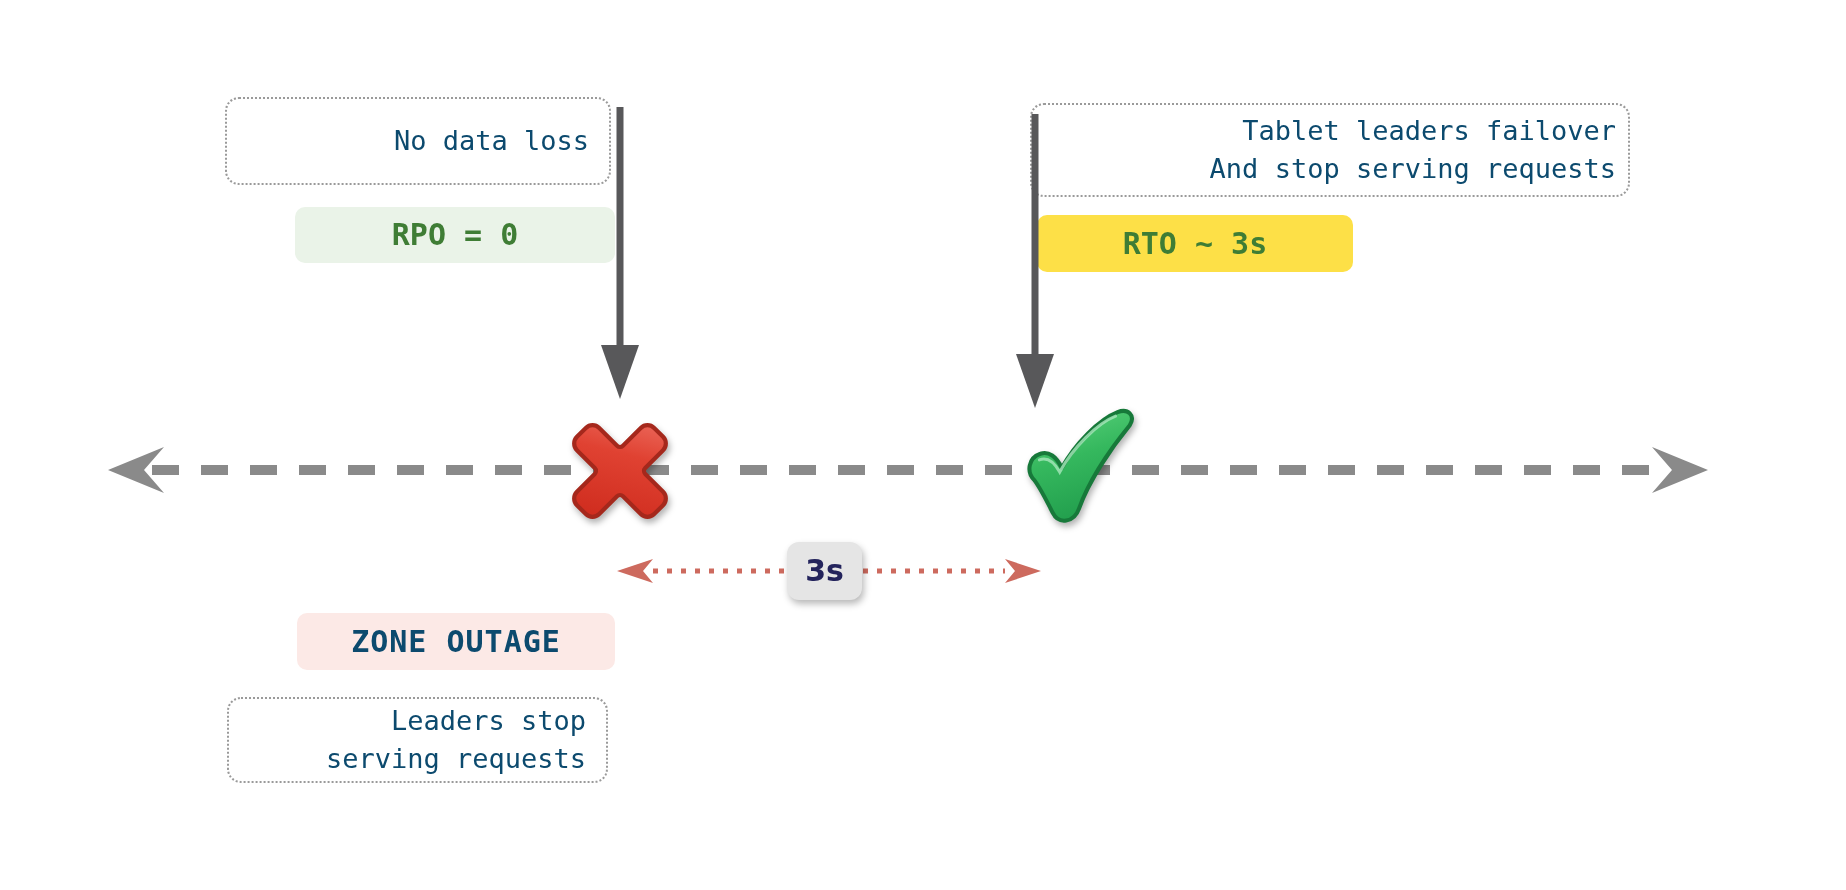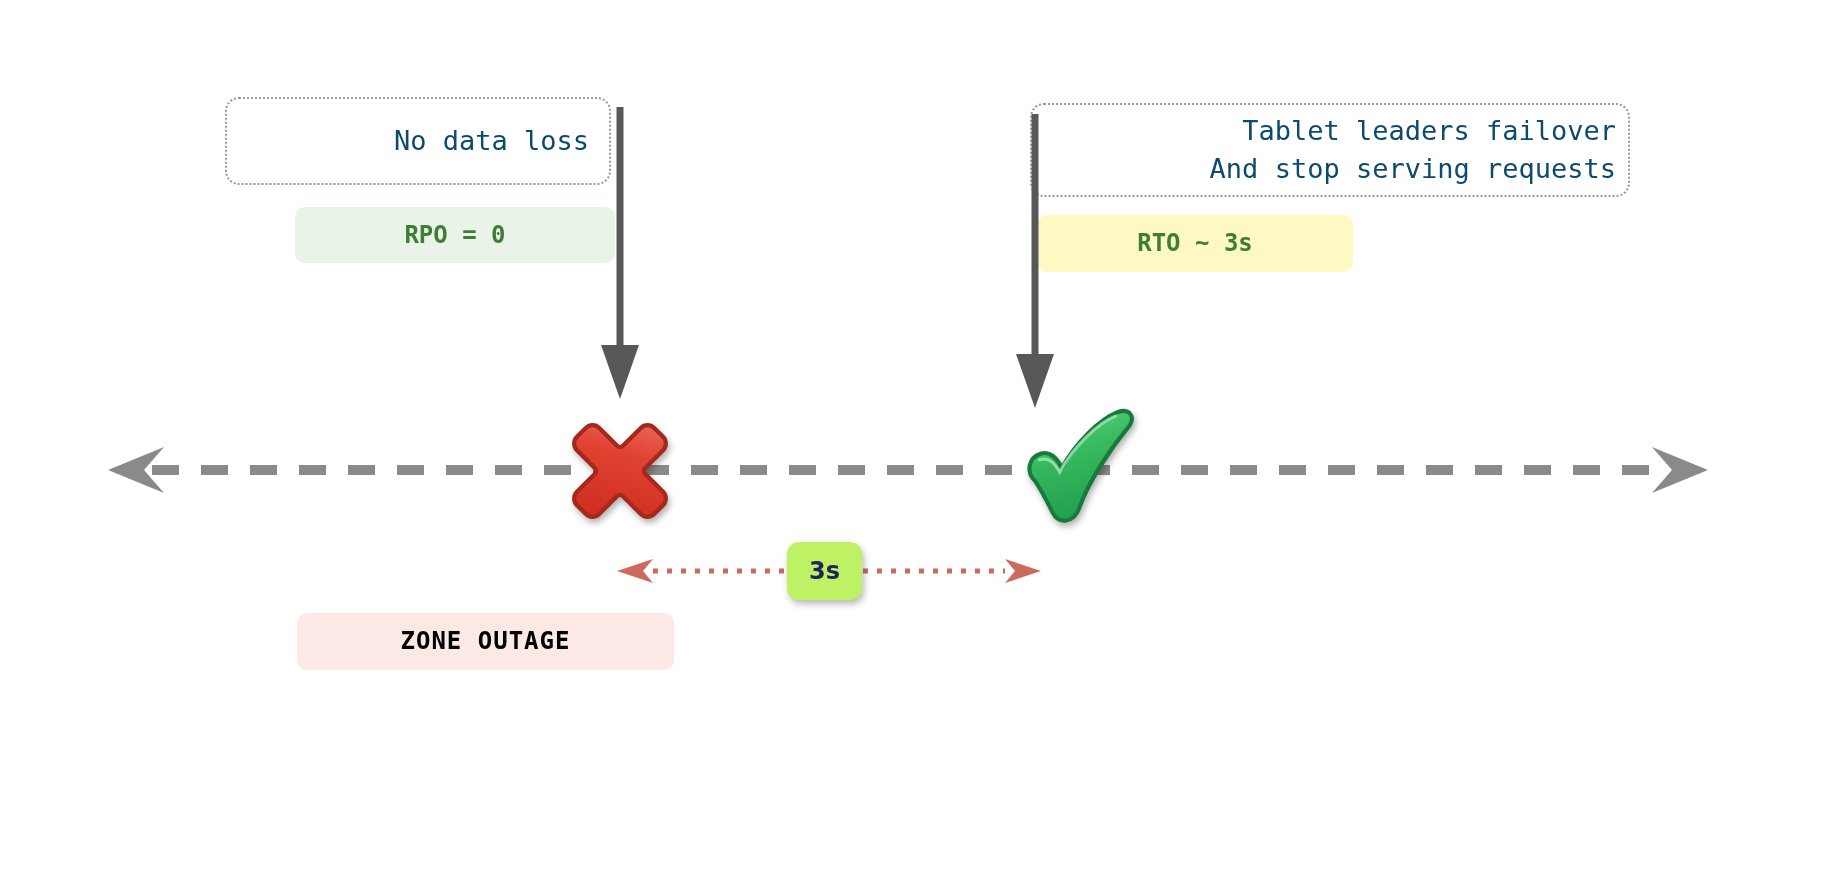--- a/index.html
+++ b/index.html
@@ -36,38 +36,38 @@
   #note-failover { left: 1030px; top: 103px; width: 600px; height: 94px; }
   #note-leaders  { left: 227px;  top: 697px; width: 381px; height: 86px; }
 
   
   .badge {
     position: absolute;
     box-sizing: border-box;
     border-radius: 10px;
     font-weight: bold;
     text-align: center;
-    font-size: 24px;
+    font-size: 30px;
   }
   #badge-rpo {
     left: 295px; top: 207px; width: 320px; height: 56px;
     line-height: 56px; background: #eaf3e8; color: #3f7d35;
   }
   #badge-rto {
     left: 1037px; top: 215px; width: 316px; height: 57px;
-    line-height: 57px; background: #fef9c3; color: #3f7d35;
+    line-height: 57px; background: #fde047; color: #3f7d35;
   }
   #badge-outage {
-    left: 297px; top: 613px; width: 377px; height: 57px;
-    line-height: 57px; background: #fce9e6; color: #000000;
+    left: 297px; top: 613px; width: 318px; height: 57px;
+    line-height: 57px; background: #fce9e6; color: #0c4a6e;
     letter-spacing: 1px;
   }
   #badge-duration {
     left: 787px; top: 542px; width: 75px; height: 58px;
-    line-height: 58px; background: #bef264; color: #23235c;
+    line-height: 58px; background: #e5e5e5; color: #23235c;
     border-radius: 12px;
     box-shadow: 2px 4px 7px rgba(0,0,0,0.28);
     font-family: "DejaVu Sans", sans-serif;
     z-index: 6;
   }
 
   
   .abs { position: absolute; }
   #timeline-axis   { left: 0px;    top: 440px; width: 1846px; height: 60px;  z-index: 1; }
   #arrow-left      { left: 598px;  top: 105px; width: 44px;   height: 296px; z-index: 4; }
@@ -140,14 +140,18 @@
   <svg class="abs" id="duration-arrow" viewBox="0 0 432 30">
     <line x1="40" y1="15" x2="392" y2="15" stroke="#cd6a5e" stroke-width="5" stroke-dasharray="5 9"></line>
     <polygon points="4,15 40,3 30,15 40,27" fill="#cd6a5e"></polygon>
     <polygon points="428,15 392,3 402,15 392,27" fill="#cd6a5e"></polygon>
   </svg>
 
   <div class="badge" id="badge-duration">3s</div>
 
   <div class="badge" id="badge-outage">ZONE OUTAGE</div>
 
+  <div class="note note-right-align" id="note-leaders">
+    <div>Leaders stop</div>
+    <div>serving requests</div>
+  </div>
 
 </div>
 
 </body></html>

